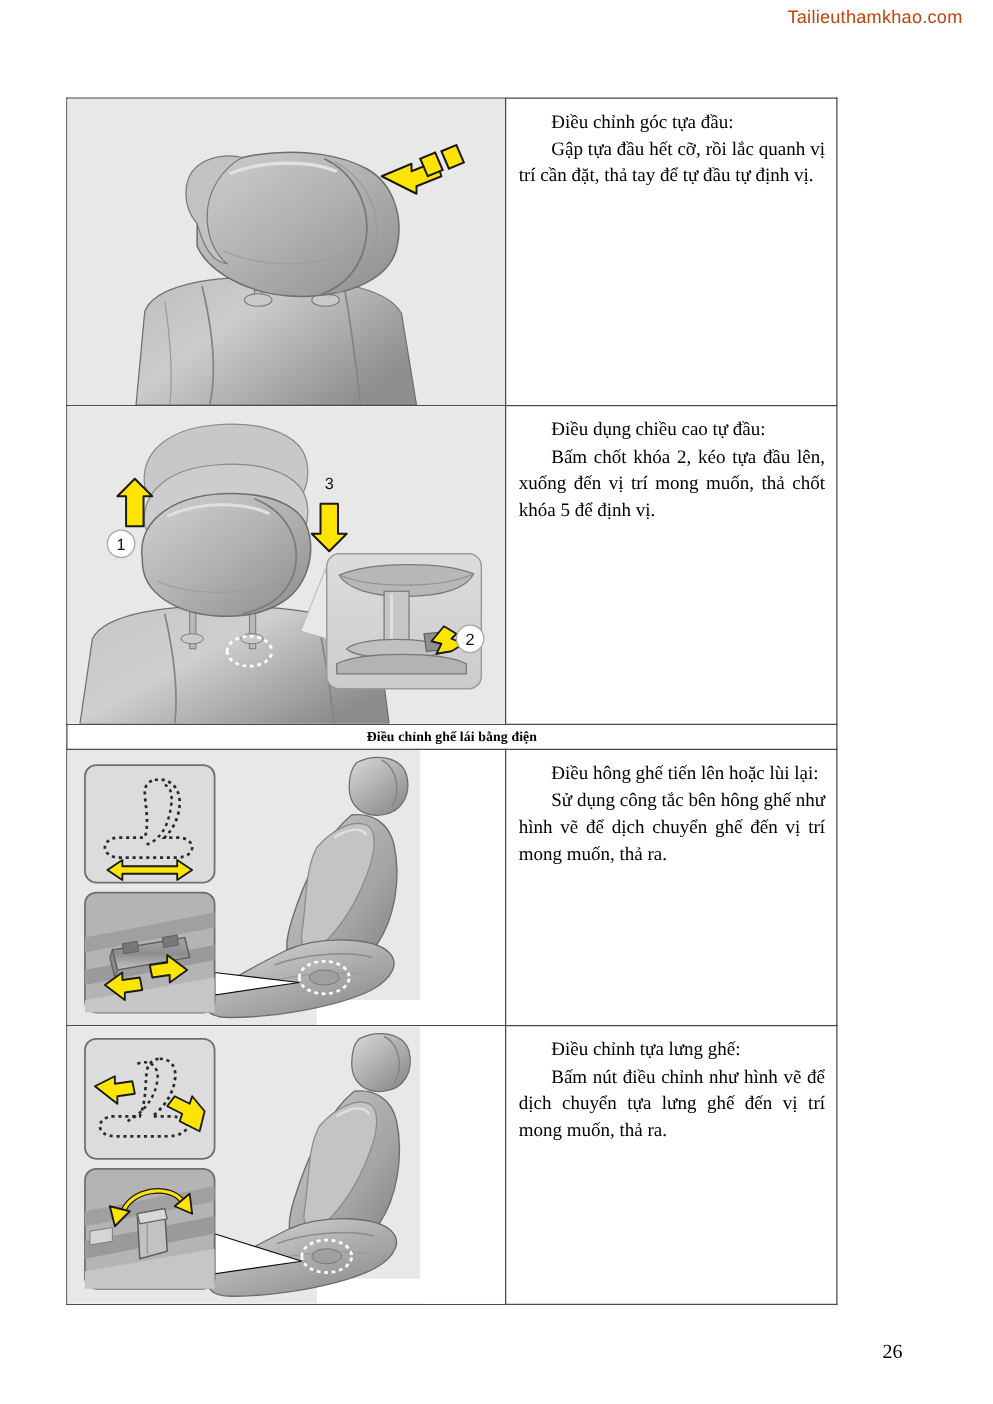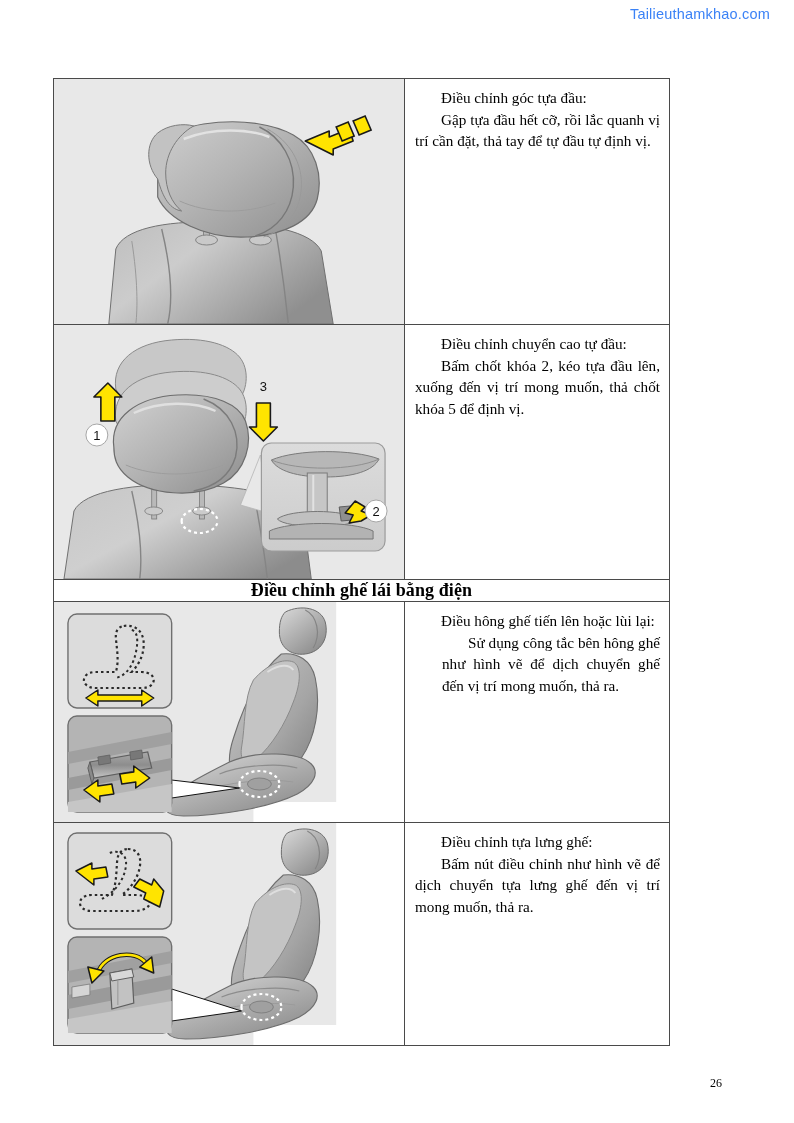--- a/index.html
+++ b/index.html
@@ -17,21 +17,21 @@
   }
 
   
   .site-header {
     position: absolute;
     top: 6px;
     right: 24px;
     font-family: "Liberation Sans", sans-serif;
     font-size: 14.5px;
     letter-spacing: 0.2px;
-    color: #3b82f6;
+    color: #c2410c;
     white-space: nowrap;
   }
 
   
   .manual-table {
     position: absolute;
     left: 53px;
     top: 78px;
     width: 616px;
     border-collapse: collapse;
@@ -45,39 +45,39 @@
   .col-figure { width: 351px; }
   .col-text   { width: 265px; }
 
   .section-head-cell {
     text-align: center;
     padding: 2px 0 3px 0;
     height: 19px;
   }
   .section-head-cell .section-title {
     font-weight: bold;
-    font-size: 18px;
+    font-size: 11px;
     letter-spacing: 0.1px;
   }
 
   
   .text-block {
     padding: 8px 9px 8px 10px;
     font-size: 15.2px;
     line-height: 1.42;
   }
   .text-block .para {
     margin: 0;
     text-align: justify;
     text-indent: 26px;
     -webkit-hyphens: none;
     hyphens: none;
   }
   .text-block .para + .para { }
-  .text-block .para.tight + .para.tight { margin-top: 0px; margin-left: 27px; }
+  .text-block .para.tight + .para.tight { margin-top: 0px; }
 
   
   .figure-cell { position: relative; }
   .figure {
     position: relative;
     width: 100%;
     background: #ffffff;
     overflow: hidden;
   }
   .fig-canvas {
@@ -87,21 +87,21 @@
   }
   .fig-h1 { height: 245px; }
   .fig-h2 { height: 254px; }
   .fig-h3 { height: 220px; }
   .fig-h4 { height: 222px; }
 
   .page-number {
     position: absolute;
     right: 72px;
     bottom: 32px;
-    font-size: 12px;
+    font-size: 16px;
   }
 </style>
 </head>
 <body>
 
 <div class="site-header">Tailieuthamkhao.com</div>
 
 <table class="manual-table">
   <colgroup>
     <col class="col-figure">
@@ -245,21 +245,21 @@
               </g>
 
               <circle cx="323" cy="186" r="11" fill="#ffffff" stroke="#a6a6a6" stroke-width="1"></circle>
               <text x="323" y="191" font-family="Liberation Sans, sans-serif" font-size="13" text-anchor="middle" fill="#111111">2</text>
             </g>
           </svg>
         </div>
       </td>
       <td>
         <div class="text-block">
-          <p class="para">Điều chỉnh chuyển cao tự đầu:</p>
+          <p class="para">Điều dụng chiều cao tự đầu:</p>
           <p class="para">Bấm chốt khóa 2, kéo tựa đầu lên, xuống đến vị trí mong muốn, thả chốt khóa 5 để định vị.</p>
         </div>
       </td>
     </tr>
 
     <tr>
       <td class="section-head-cell" colspan="2">
         <span class="section-title">Điều chỉnh ghế lái bằng điện</span>
       </td>
     </tr>

